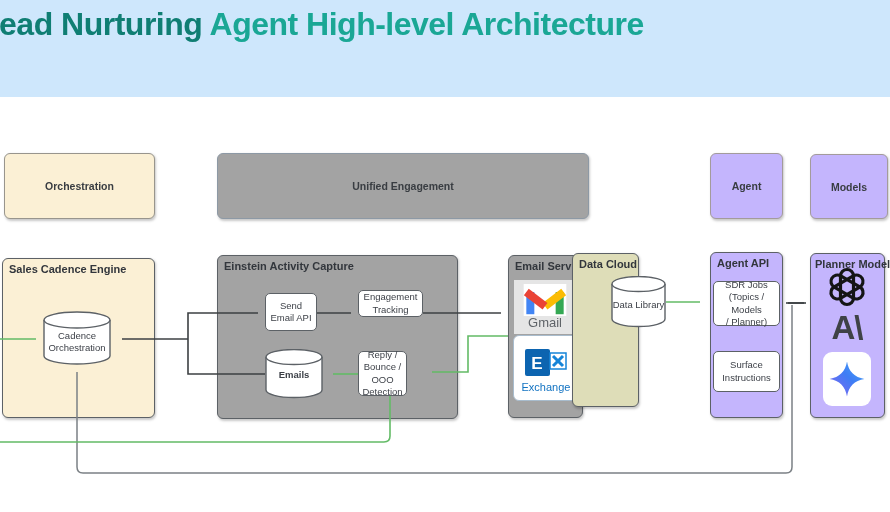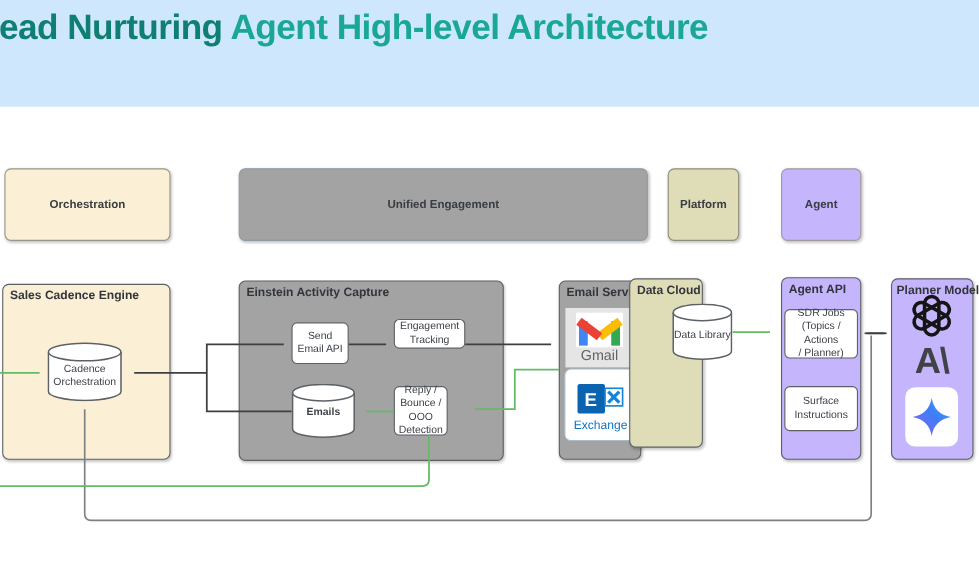--- a/index.html
+++ b/index.html
@@ -41,25 +41,25 @@
   <div class="banner">
     <div class="main-title"><span class="t1">Lead Nurturing </span><span class="t2">Agent High-level Architecture</span></div>
   </div>
 
   <div class="box fill-tan center" style="left:4px;top:153px;width:151px;height:66px;">
     <span class="toplbl">Orchestration</span>
   </div>
   <div class="box fill-blue center" style="left:217px;top:153px;width:372px;height:66px;">
     <span class="toplbl">Unified Engagement</span>
   </div>
-  <div class="box fill-olive center" style="left:607px;top:153px;width:65px;height:66px;">
-    <span class="toplbl">Platform</span>
-  </div>
   <div class="box fill-pink center" style="left:710px;top:153px;width:73px;height:66px;">
     <span class="toplbl">Agent</span>
+  </div>
+  <div class="box fill-pink center" style="left:810px;top:154px;width:78px;height:65px;">
+    <span class="toplbl">Models</span>
   </div>
 
   <div class="box fill-tan cont" style="left:2px;top:258px;width:153px;height:160px;">
     <div class="ctitle">Sales Cadence Engine</div>
   </div>
   <div class="cyl" style="left:43px;top:311px;width:68px;height:54px;">
     <svg width="68" height="54" viewBox="0 0 68 54">
       <path d="M1,9 V45 A33,8 0 0 0 67,45 V9" fill="#ffffff" stroke="#5c6166" stroke-width="1.4"></path>
       <ellipse cx="34" cy="9" rx="33" ry="8" fill="#ffffff" stroke="#5c6166" stroke-width="1.4"></ellipse>
     </svg>
@@ -123,21 +123,21 @@
       <ellipse cx="27.5" cy="8" rx="26.5" ry="7.5" fill="#ffffff" stroke="#5c6166" stroke-width="1.4"></ellipse>
     </svg>
     <div class="lbl" style="top:23px;">Data Library</div>
   </div>
 
   <div class="box fill-pink cont" style="left:710px;top:252px;width:73px;height:166px;">
     <div class="ctitle">Agent API</div>
   </div>
   <div class="white-box" style="left:713px;top:281px;width:67px;height:45px;">
     <span class="lbl">SDR Jobs
-(Topics / Actions
+(Topics / Models
 / Planner)</span>
   </div>
   <div class="white-box" style="left:713px;top:351px;width:67px;height:41px;">
     <span class="lbl">Surface
 Instructions</span>
   </div>
 
   <div class="box fill-pink cont" style="left:810px;top:253px;width:75px;height:165px;">
     <div class="ctitle" style="left:4px;">Planner Models</div>
   </div>

